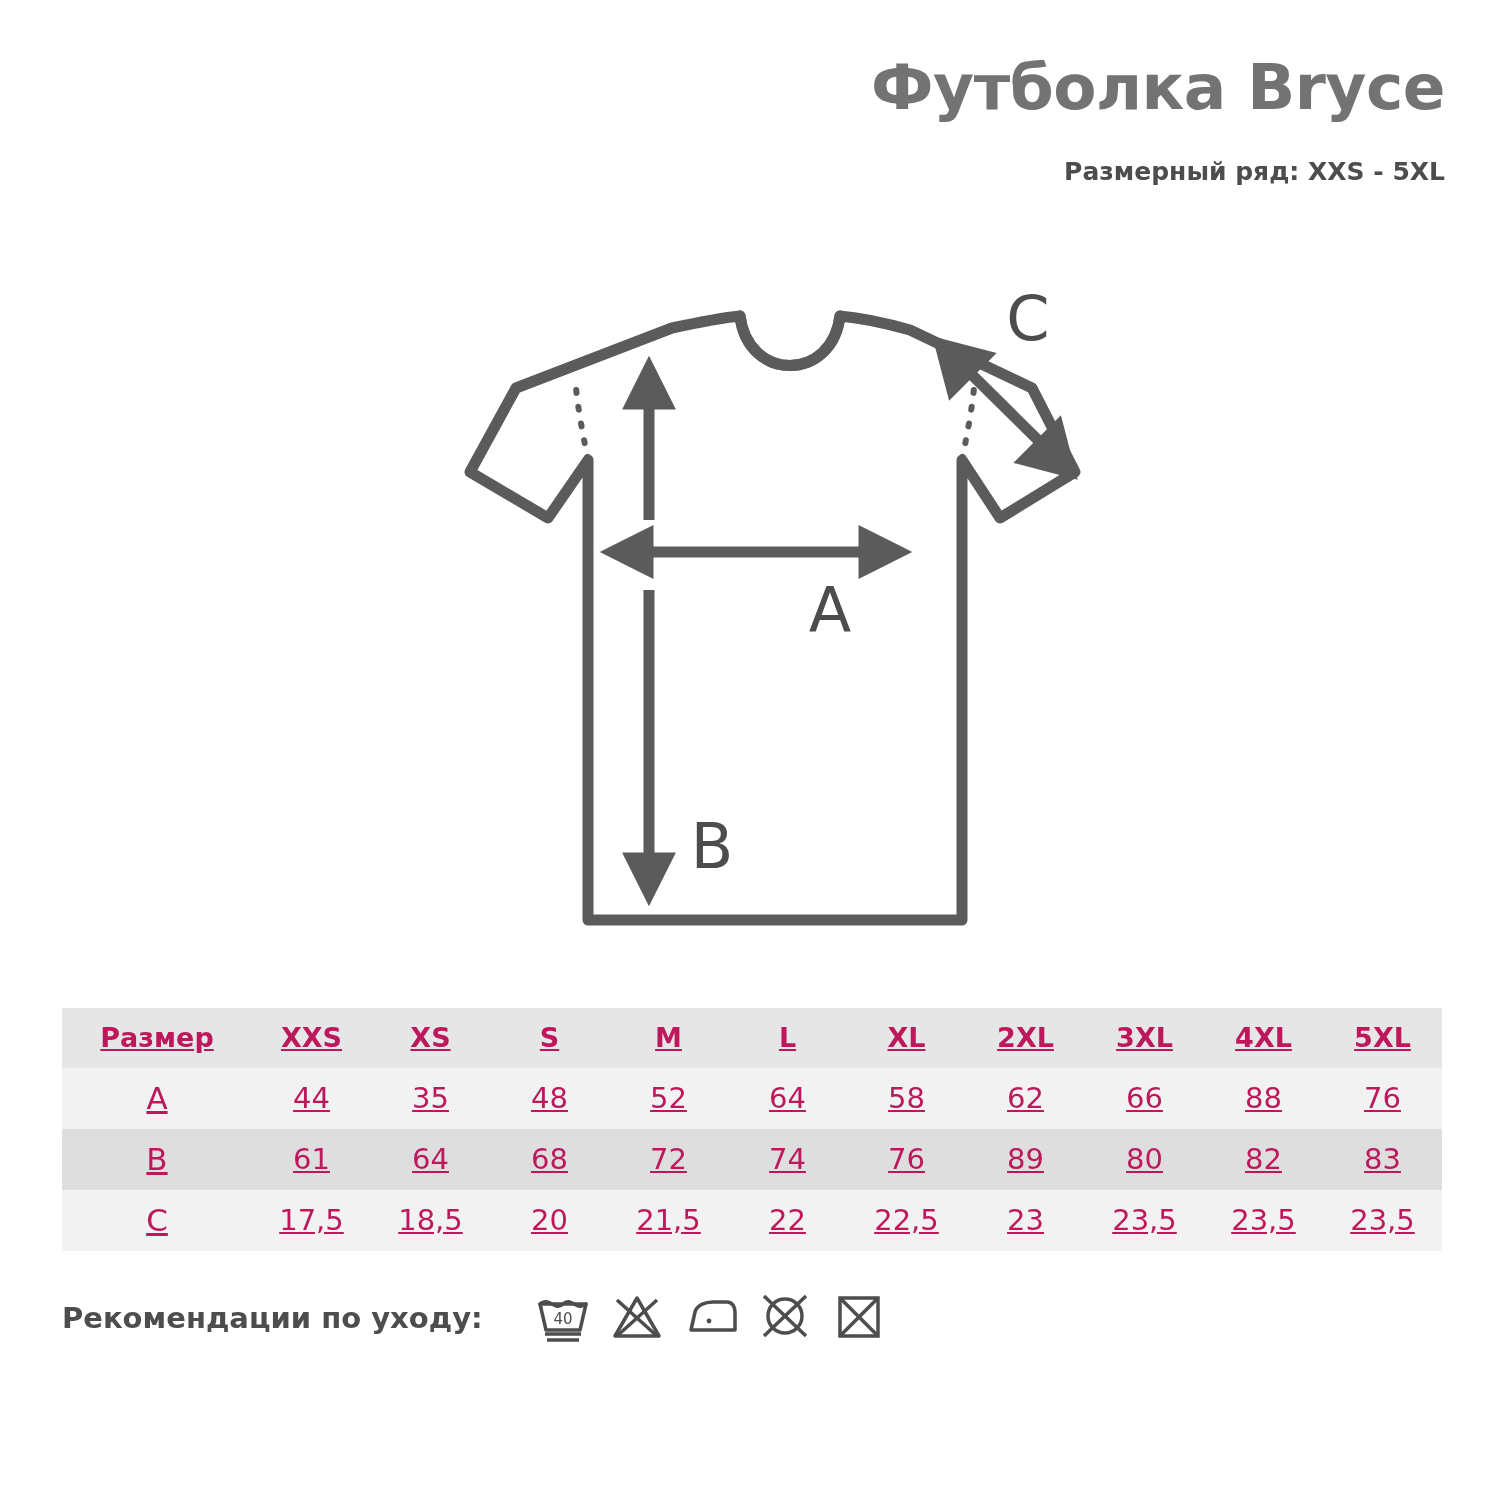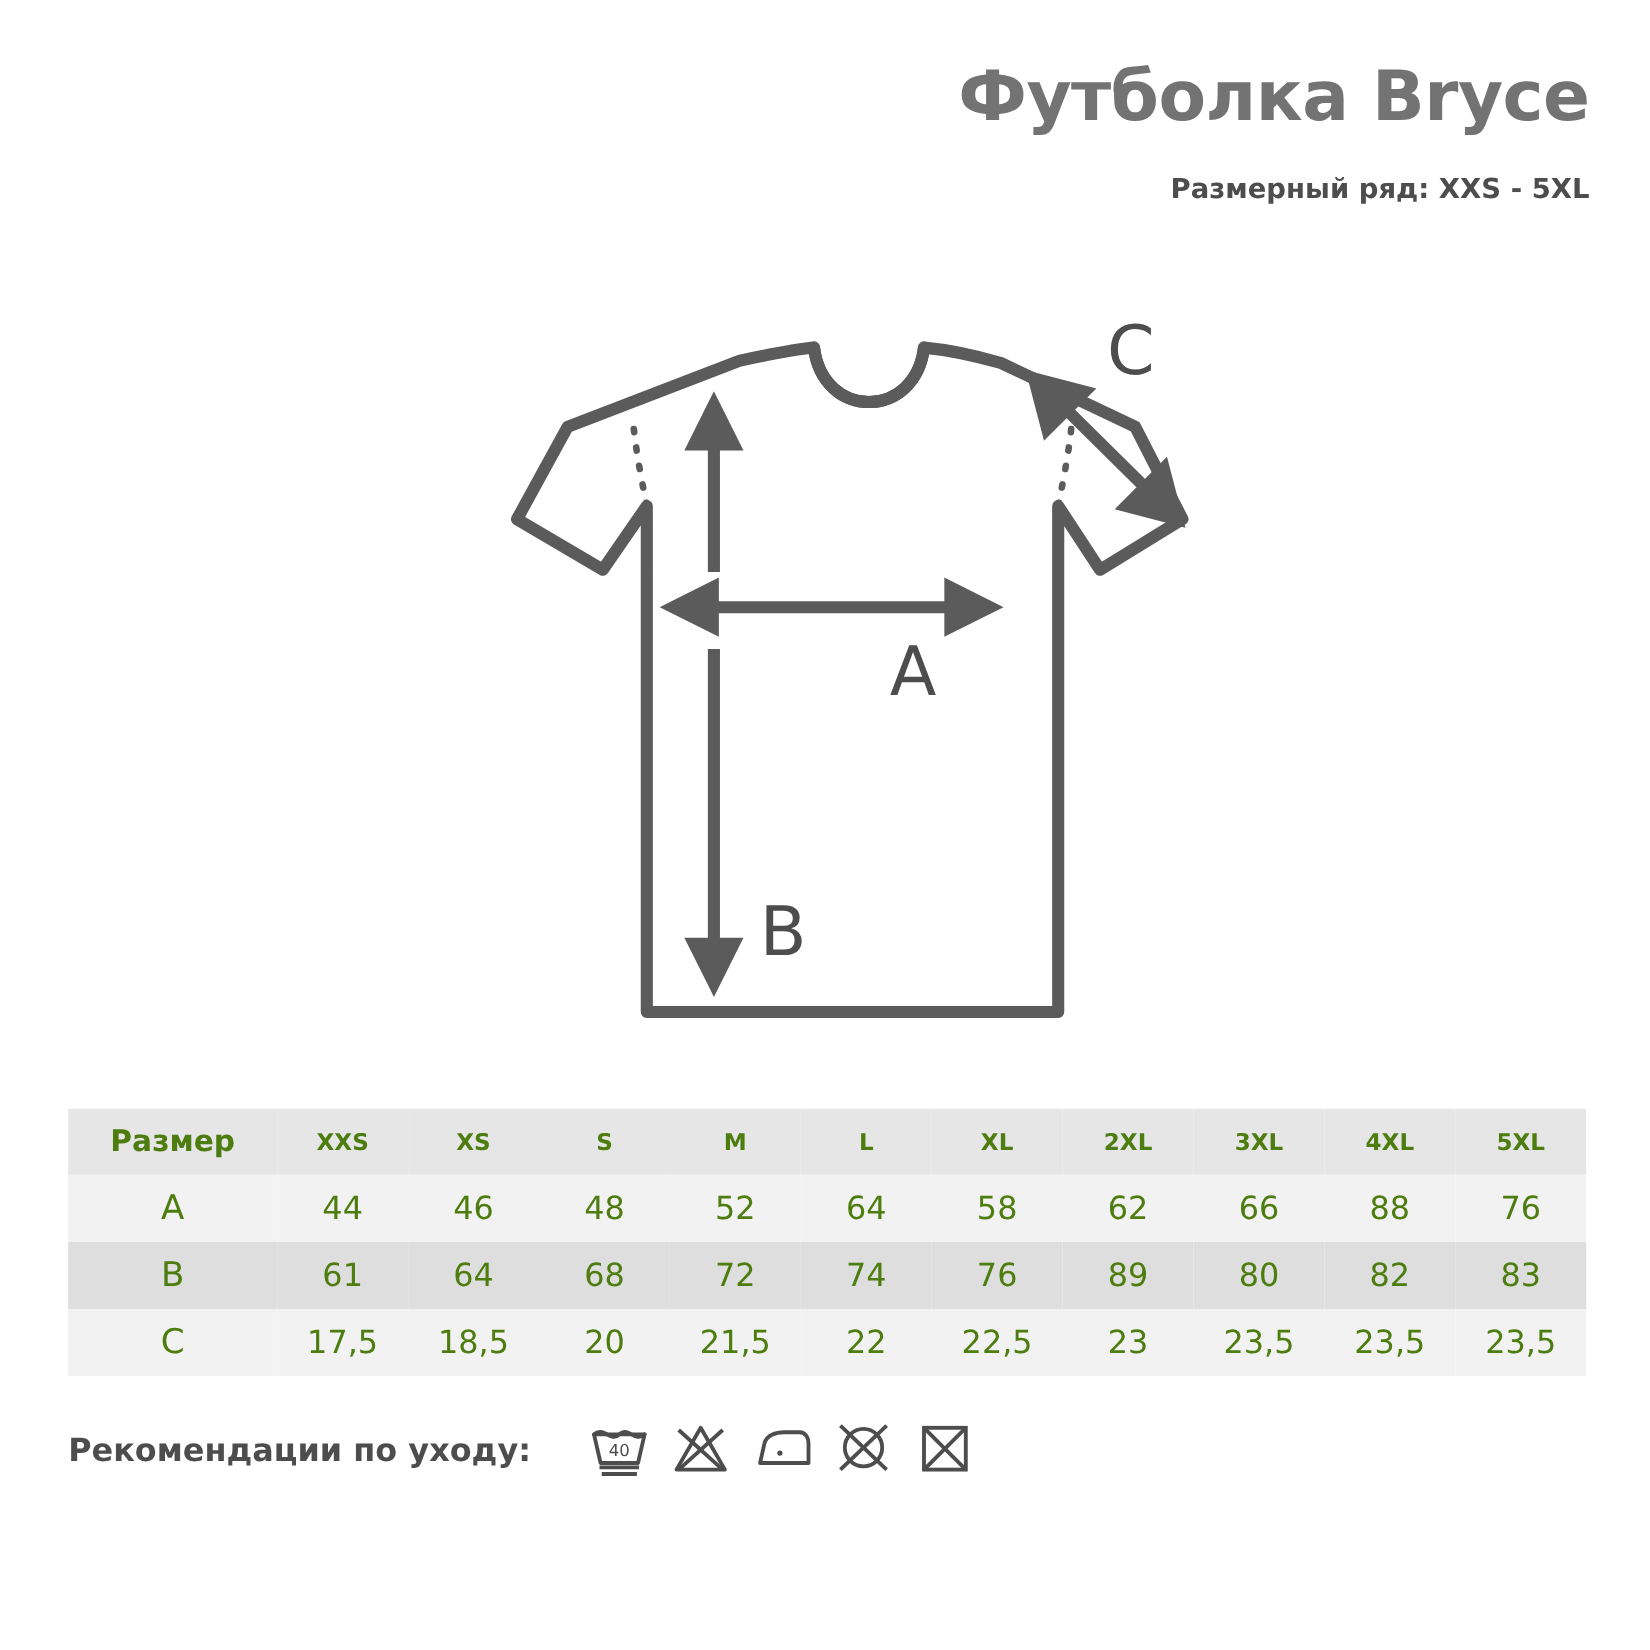--- a/index.html
+++ b/index.html
@@ -49,29 +49,30 @@
     left: 62px;
     width: 1380px;
   }
   table.size-table {
     border-collapse: collapse;
     width: 100%;
     table-layout: fixed;
   }
   table.size-table td, table.size-table th {
     text-align: center;
-    color: #4d7c0f;
+    color: #be185d;
     font-size: 29px;
     font-weight: normal;
     padding: 12px 0 13px 0;
     border: none;
+    text-decoration: underline;
   }
   table.size-table th {
     font-weight: bold;
-    font-size: 21px;
+    font-size: 27px;
     padding: 14px 0 15px 0;
   }
   table.size-table th.row-head,
   table.size-table td.row-head {
     font-weight: bold;
     font-size: 27px;
     width: 190px;
     text-align: center;
   }
   table.size-table td.row-head {
@@ -173,21 +174,21 @@
           <th>2XL</th>
           <th>3XL</th>
           <th>4XL</th>
           <th>5XL</th>
         </tr>
       </thead>
       <tbody>
         <tr class="r-odd">
           <td class="row-head">A</td>
           <td>44</td>
-          <td>46</td>
+          <td>35</td>
           <td>48</td>
           <td>52</td>
           <td>64</td>
           <td>58</td>
           <td>62</td>
           <td>66</td>
           <td>88</td>
           <td>76</td>
         </tr>
         <tr class="r-even">

